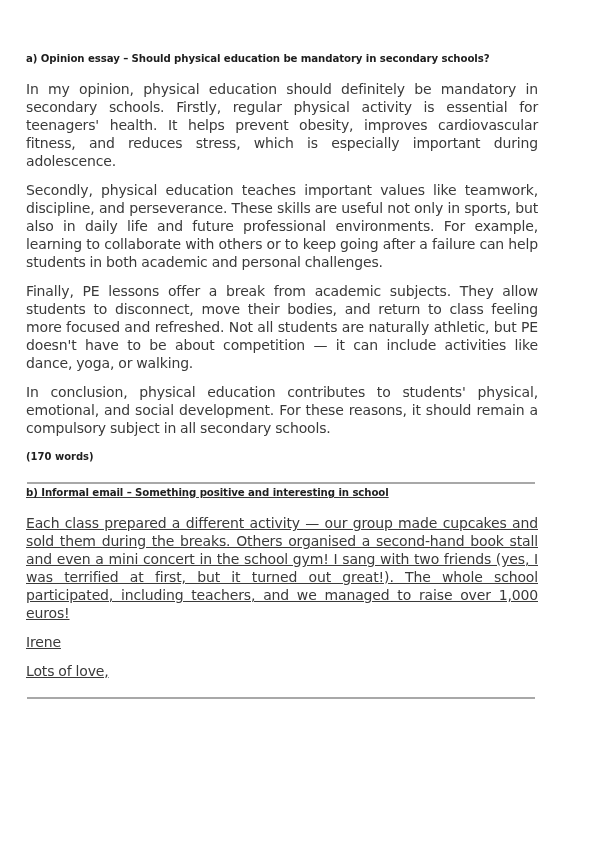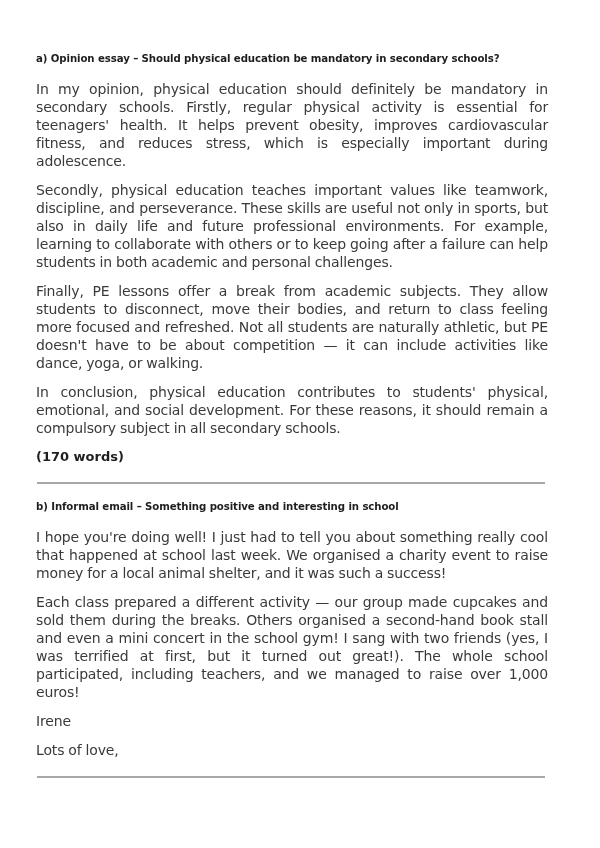--- a/index.html
+++ b/index.html
@@ -10,21 +10,21 @@
     body {
       width: 600px;
       height: 848px;
       position: relative;
       overflow: hidden;
       font-family: "DejaVu Sans", sans-serif;
       color: #3a3a3a;
     }
     .page {
       position: absolute;
-      left: 36px;
+      left: 26px;
       top: 50px;
       width: 512px;
     }
     .heading {
       font-size: 10.2px;
       font-weight: bold;
       color: #1e1e1e;
       margin: 0 0 13px 0;
       line-height: 17px;
       letter-spacing: -0.1px;
@@ -35,53 +35,52 @@
       margin: 0 0 11px 0;
       text-align: justify;
       letter-spacing: -0.15px;
       word-spacing: -0.3px;
     }
     .para.tight {
       margin-bottom: 4px;
       text-align: left;
     }
     .wordcount {
-      font-size: 13px;
+      font-size: 10px;
       font-weight: bold;
       color: #1e1e1e;
       margin: 0;
       line-height: 17px;
     }
     .rule {
       height: 2px;
       background: #a8a8a8;
       margin: 17px 0 0 1px;
       width: 508px;
     }
     .section-b {
-      margin-top: 14px;
+      text-decoration: underline;
     }
   </style>
 </head>
 <body>
 
 <div class="page">
 
   <section>
     <p class="heading">a) Opinion essay – Should physical education be mandatory in secondary schools?</p>
     <p class="para">In my opinion, physical education should definitely be mandatory in secondary schools. Firstly, regular physical activity is essential for teenagers' health. It helps prevent obesity, improves cardiovascular fitness, and reduces stress, which is especially important during adolescence.</p>
     <p class="para">Secondly, physical education teaches important values like teamwork, discipline, and perseverance. These skills are useful not only in sports, but also in daily life and future professional environments. For example, learning to collaborate with others or to keep going after a failure can help students in both academic and personal challenges.</p>
     <p class="para">Finally, PE lessons offer a break from academic subjects. They allow students to disconnect, move their bodies, and return to class feeling more focused and refreshed. Not all students are naturally athletic, but PE doesn't have to be about competition — it can include activities like dance, yoga, or walking.</p>
     <p class="para">In conclusion, physical education contributes to students' physical, emotional, and social development. For these reasons, it should remain a compulsory subject in all secondary schools.</p>
     <p class="wordcount">(170 words)</p>
     <div class="rule"></div>
   </section>
 
   <section class="section-b">
     <p class="heading">b) Informal email – Something positive and interesting in school</p>
-    <p class="para">I hope you're doing well! I just had to tell you about something really cool that happened at school last week. We organised a charity event to raise money for a local animal shelter, and it was such a success!</p>
     <p class="para">Each class prepared a different activity — our group made cupcakes and sold them during the breaks. Others organised a second-hand book stall and even a mini concert in the school gym! I sang with two friends (yes, I was terrified at first, but it turned out great!). The whole school participated, including teachers, and we managed to raise over 1,000 euros!</p>
     <p class="para">Irene</p>
     <p class="para tight">Lots of love,</p>
     <div class="rule"></div>
   </section>
 
 </div>
 
 </body></html>

